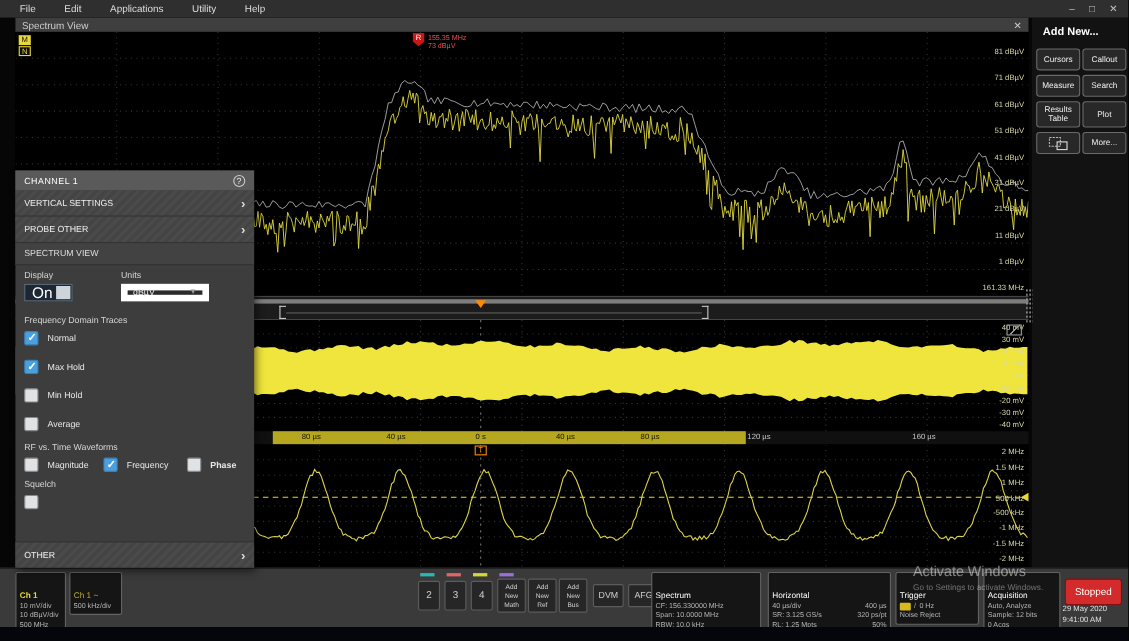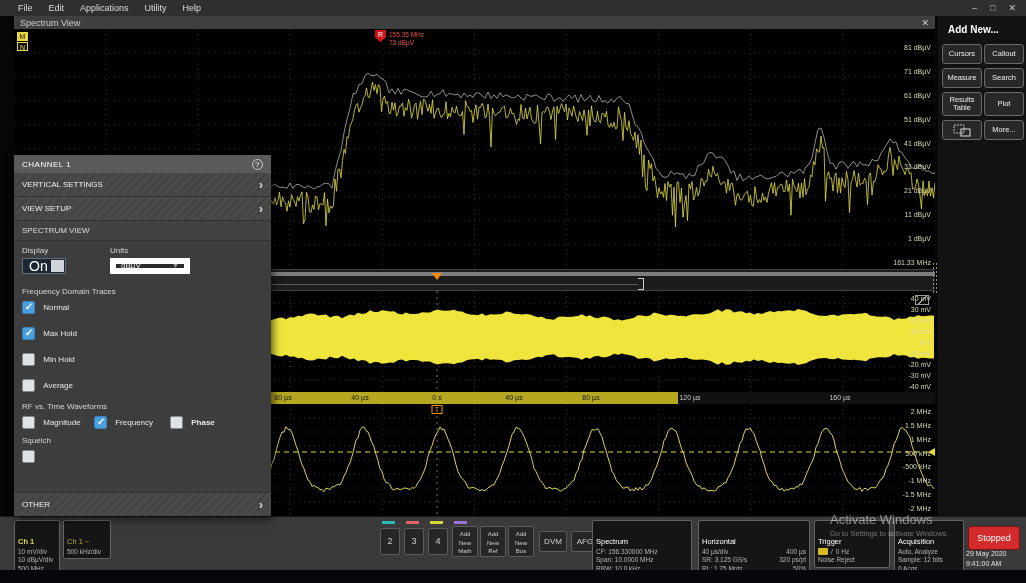--- a/index.html
+++ b/index.html
@@ -1,20 +1,20 @@
 <!DOCTYPE html>
 <html><head>
 <meta charset="utf-8">
 <style>
   html,body{margin:0;padding:0;background:#000;}
   *{box-sizing:border-box;}
   .app{position:relative;width:1026px;height:583px;background:#060606;font-family:"Liberation Sans",sans-serif;overflow:hidden;color:#ddd;}
 
   
-  .menubar{position:absolute;left:0;top:0;width:1026px;height:16px;background:#2f2f2f;display:flex;align-items:center;gap:16px;padding-left:18px;font-size:9px;color:#ddd;z-index:30;}
+  .menubar{position:absolute;left:0;top:0;width:1026px;height:16px;background:#2f2f2f;display:flex;align-items:center;gap:26px;padding-left:18px;font-size:9px;color:#ddd;z-index:30;}
   .menu-item{cursor:default;}
   .win-controls{position:absolute;right:10px;top:0;height:16px;display:flex;gap:13px;align-items:center;color:#c4c4c4;font-size:9px;}
 
   
   .sv-window{position:absolute;left:14px;top:16px;width:921px;height:500px;background:#000;z-index:1;}
   .sv-titlebar{position:absolute;left:0;top:0;width:100%;height:13px;background:#3f3f3f;display:flex;justify-content:space-between;align-items:center;padding:0 6px;font-size:9px;color:#ccc;}
   .plot{position:absolute;left:0;width:921px;background:#000;overflow:hidden;}
   .trace-badge{position:absolute;left:3px;width:11px;height:9px;font-size:7px;line-height:9px;text-align:center;z-index:6;}
   .tb-m{top:16px;background:#e8d83a;color:#111;}
   .tb-n{top:26px;background:#111;color:#e8d83a;border:1px solid #e8d83a;}
@@ -38,21 +38,21 @@
   .ruler-band{position:absolute;left:234px;top:0;width:430px;height:12px;background:#b5a71f;}
   .rlab{position:absolute;top:2px;font-size:7px;transform:translateX(-50%);white-space:nowrap;}
   .rl-in{color:#151505;}
   .rl-out{color:#c8c8c8;}
 
   .t-marker{position:absolute;left:423px;top:389px;width:11px;height:9px;border:1px solid #ff8a00;color:#ff8a00;font-size:6.5px;line-height:7px;text-align:center;transform:translateX(-50%);z-index:6;background:rgba(0,0,0,.4);}
   .trig-arrow{position:absolute;right:0;top:432px;width:0;height:0;border-top:4px solid transparent;border-bottom:4px solid transparent;border-right:7px solid #e8d838;z-index:6;}
   .corner-icon{position:absolute;left:901px;top:279px;width:14px;height:10px;border:1px solid #9a9a9a;background:linear-gradient(135deg,transparent 45%,#9a9a9a 45%,#9a9a9a 55%,transparent 55%);z-index:6;}
 
   
-  .ch-panel{position:absolute;left:14px;top:155px;width:257px;height:361px;background:#3d3d3d;z-index:20;box-shadow:2px 3px 8px rgba(0,0,0,.65);font-size:8px;}
+  .ch-panel{position:absolute;left:14px;top:155px;width:217px;height:361px;background:#3d3d3d;z-index:20;box-shadow:2px 3px 8px rgba(0,0,0,.65);font-size:8px;}
   .chp-header{position:absolute;left:0;top:0;width:100%;height:18px;background:#5a5a5a;display:flex;justify-content:space-between;align-items:center;padding:0 8px;color:#fff;letter-spacing:.5px;}
   .help-icon{width:11px;height:11px;border:1px solid #ccc;border-radius:50%;font-size:8px;line-height:9px;text-align:center;color:#eee;}
   .chp-row{position:absolute;left:0;width:100%;height:24px;background:repeating-linear-gradient(135deg,#4a4a4a 0 3px,#444 3px 6px);border-bottom:1px solid #333;display:flex;justify-content:space-between;align-items:center;padding:0 8px;color:#eee;}
   .chev{color:#ddd;font-size:12px;font-weight:bold;}
   .chp-section{position:absolute;left:0;top:66px;width:100%;height:20px;background:#424242;border-bottom:1px solid #333;display:flex;align-items:center;padding:0 8px;color:#ddd;}
   .chp-label{position:absolute;color:#d5d5d5;}
   .toggle{position:absolute;width:44px;height:16px;background:#1c2733;border:1px solid #5f6d79;color:#fff;font-size:14px;line-height:14px;padding-left:6px;}
   .toggle .knob{position:absolute;right:1px;top:1px;width:13px;height:12px;background:#cdd5da;}
   .dropdown{position:absolute;width:80px;height:16px;background:#2b2b2b;border:6px solid #ffffff;color:#eee;font-size:8px;line-height:14px;padding:0 5px;display:flex;justify-content:space-between;align-items:center;}
   .dd-arrow{color:#999;font-size:7px;}
@@ -246,21 +246,21 @@
   <div class="ch-panel">
     <div class="chp-header">
       <span>CHANNEL 1</span>
       <span class="help-icon">?</span>
     </div>
     <div class="chp-row" style="top:18px;">
       <span>VERTICAL SETTINGS</span>
       <span class="chev">›</span>
     </div>
     <div class="chp-row" style="top:42px;">
-      <span>VIEW SETUP</span>
+      <span>PROBE OTHER</span>
       <span class="chev">›</span>
     </div>
     <div class="chp-section">
       <span>SPECTRUM VIEW</span>
     </div>
 
     <span class="chp-label" style="left:8px;top:91px;">Display</span>
     <span class="chp-label" style="left:96px;top:91px;">Units</span>
     <div class="toggle" style="left:8px;top:103px;">
       <span>On</span>

